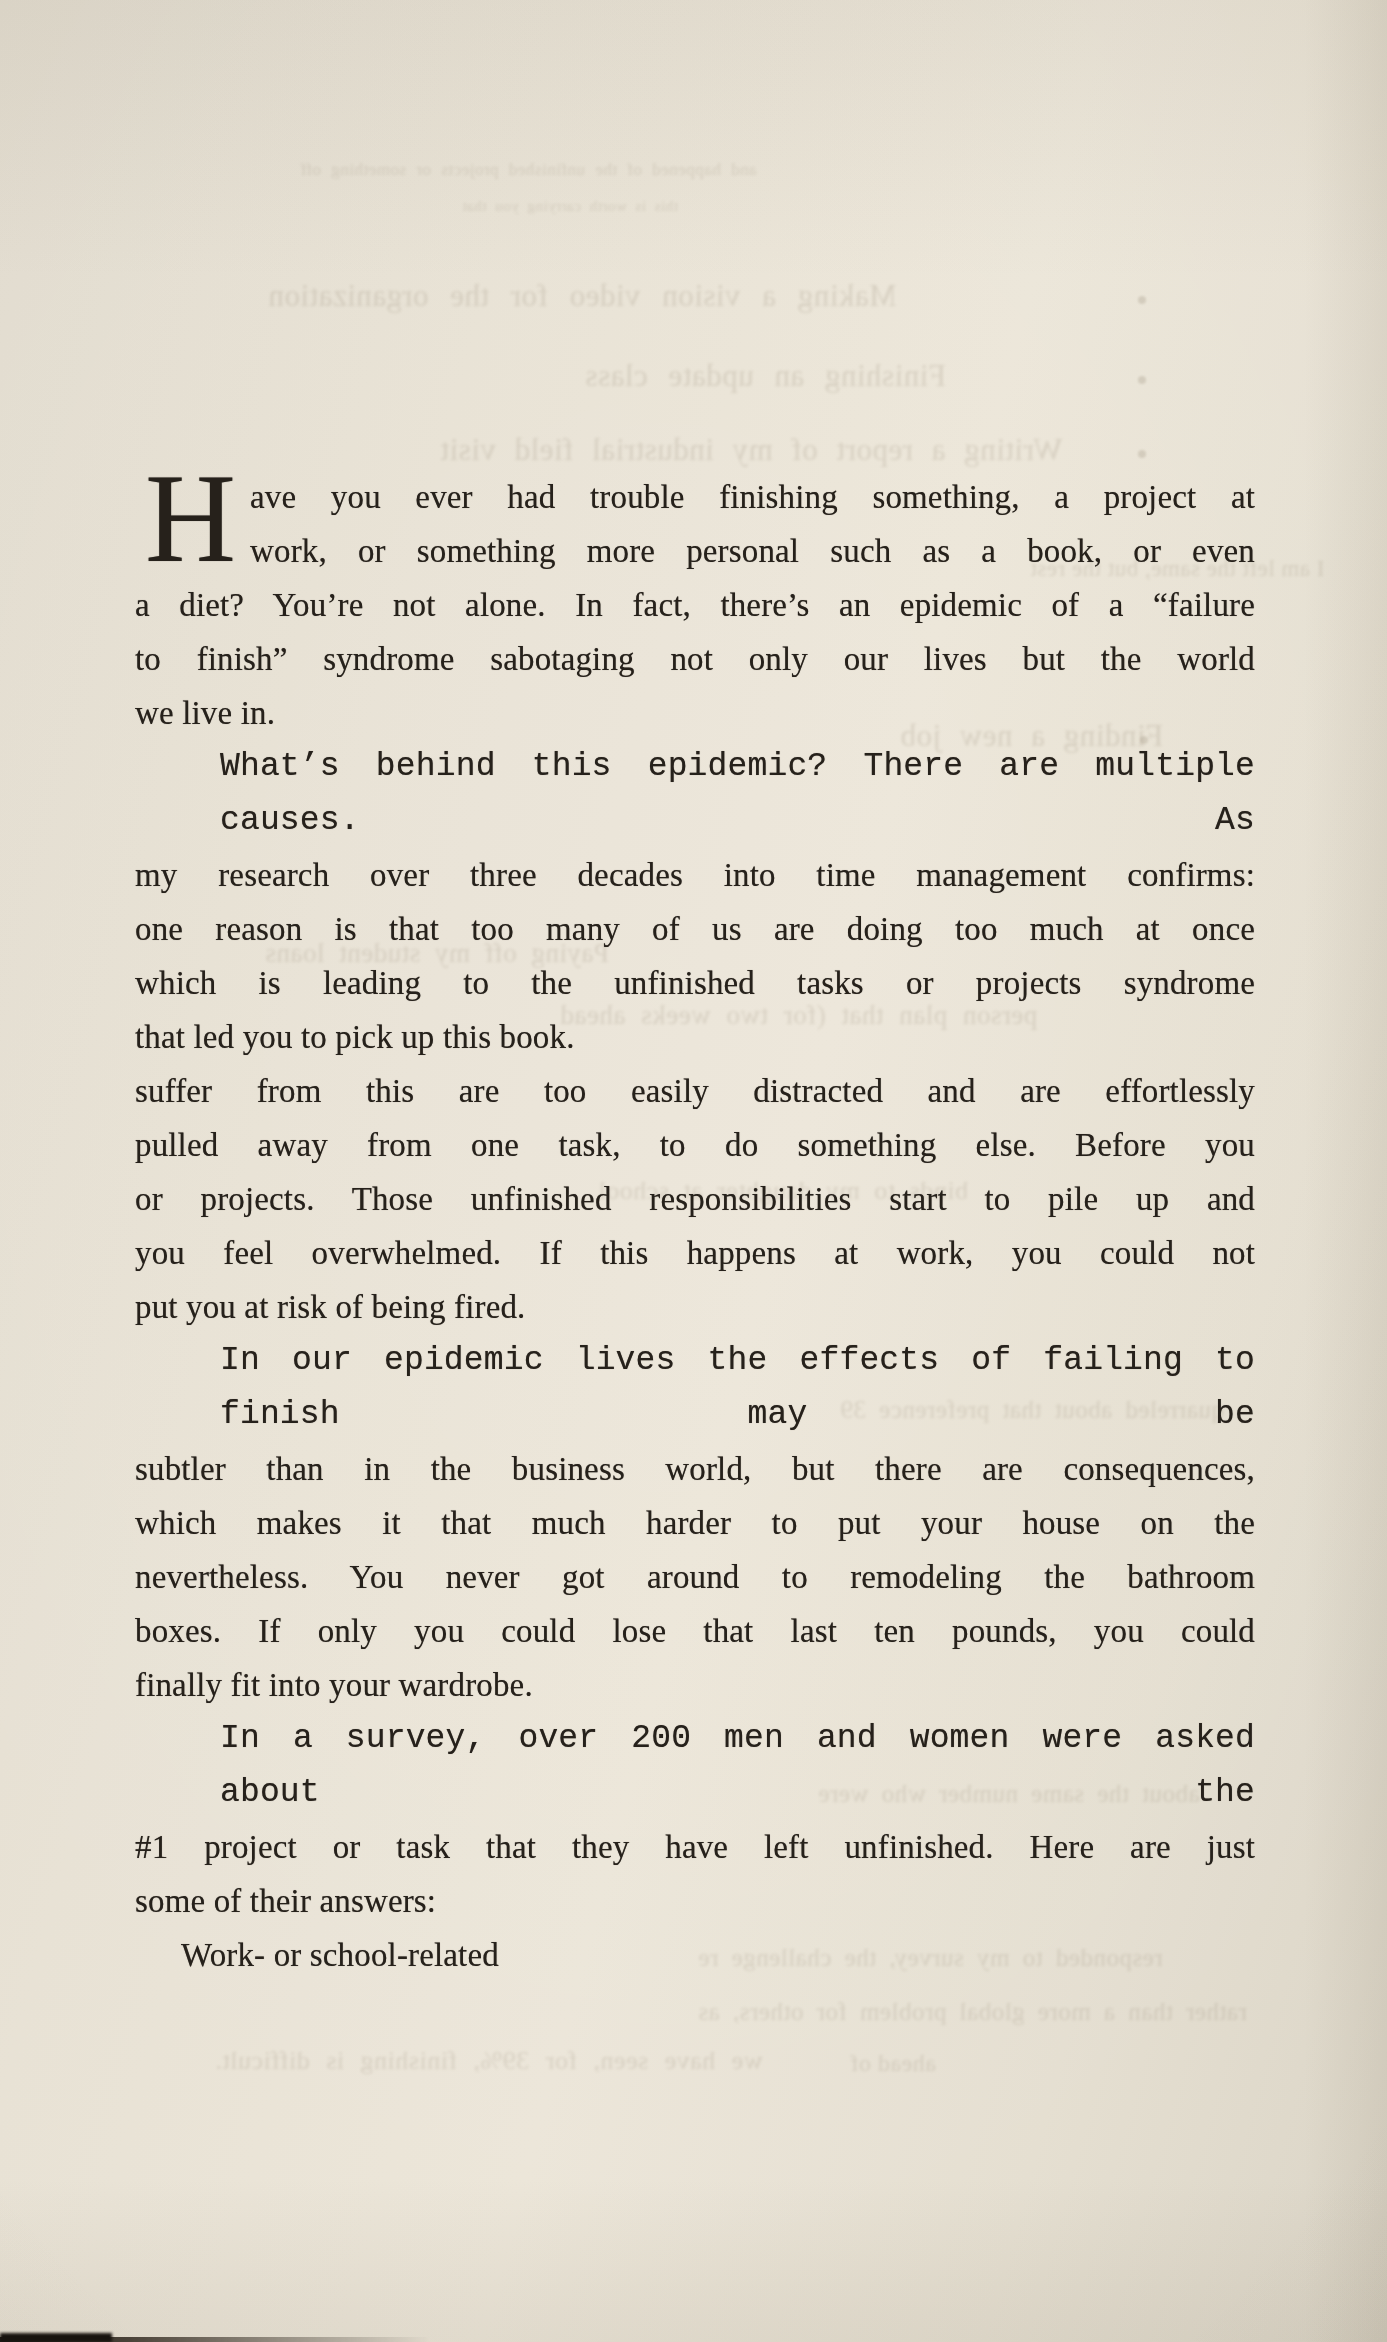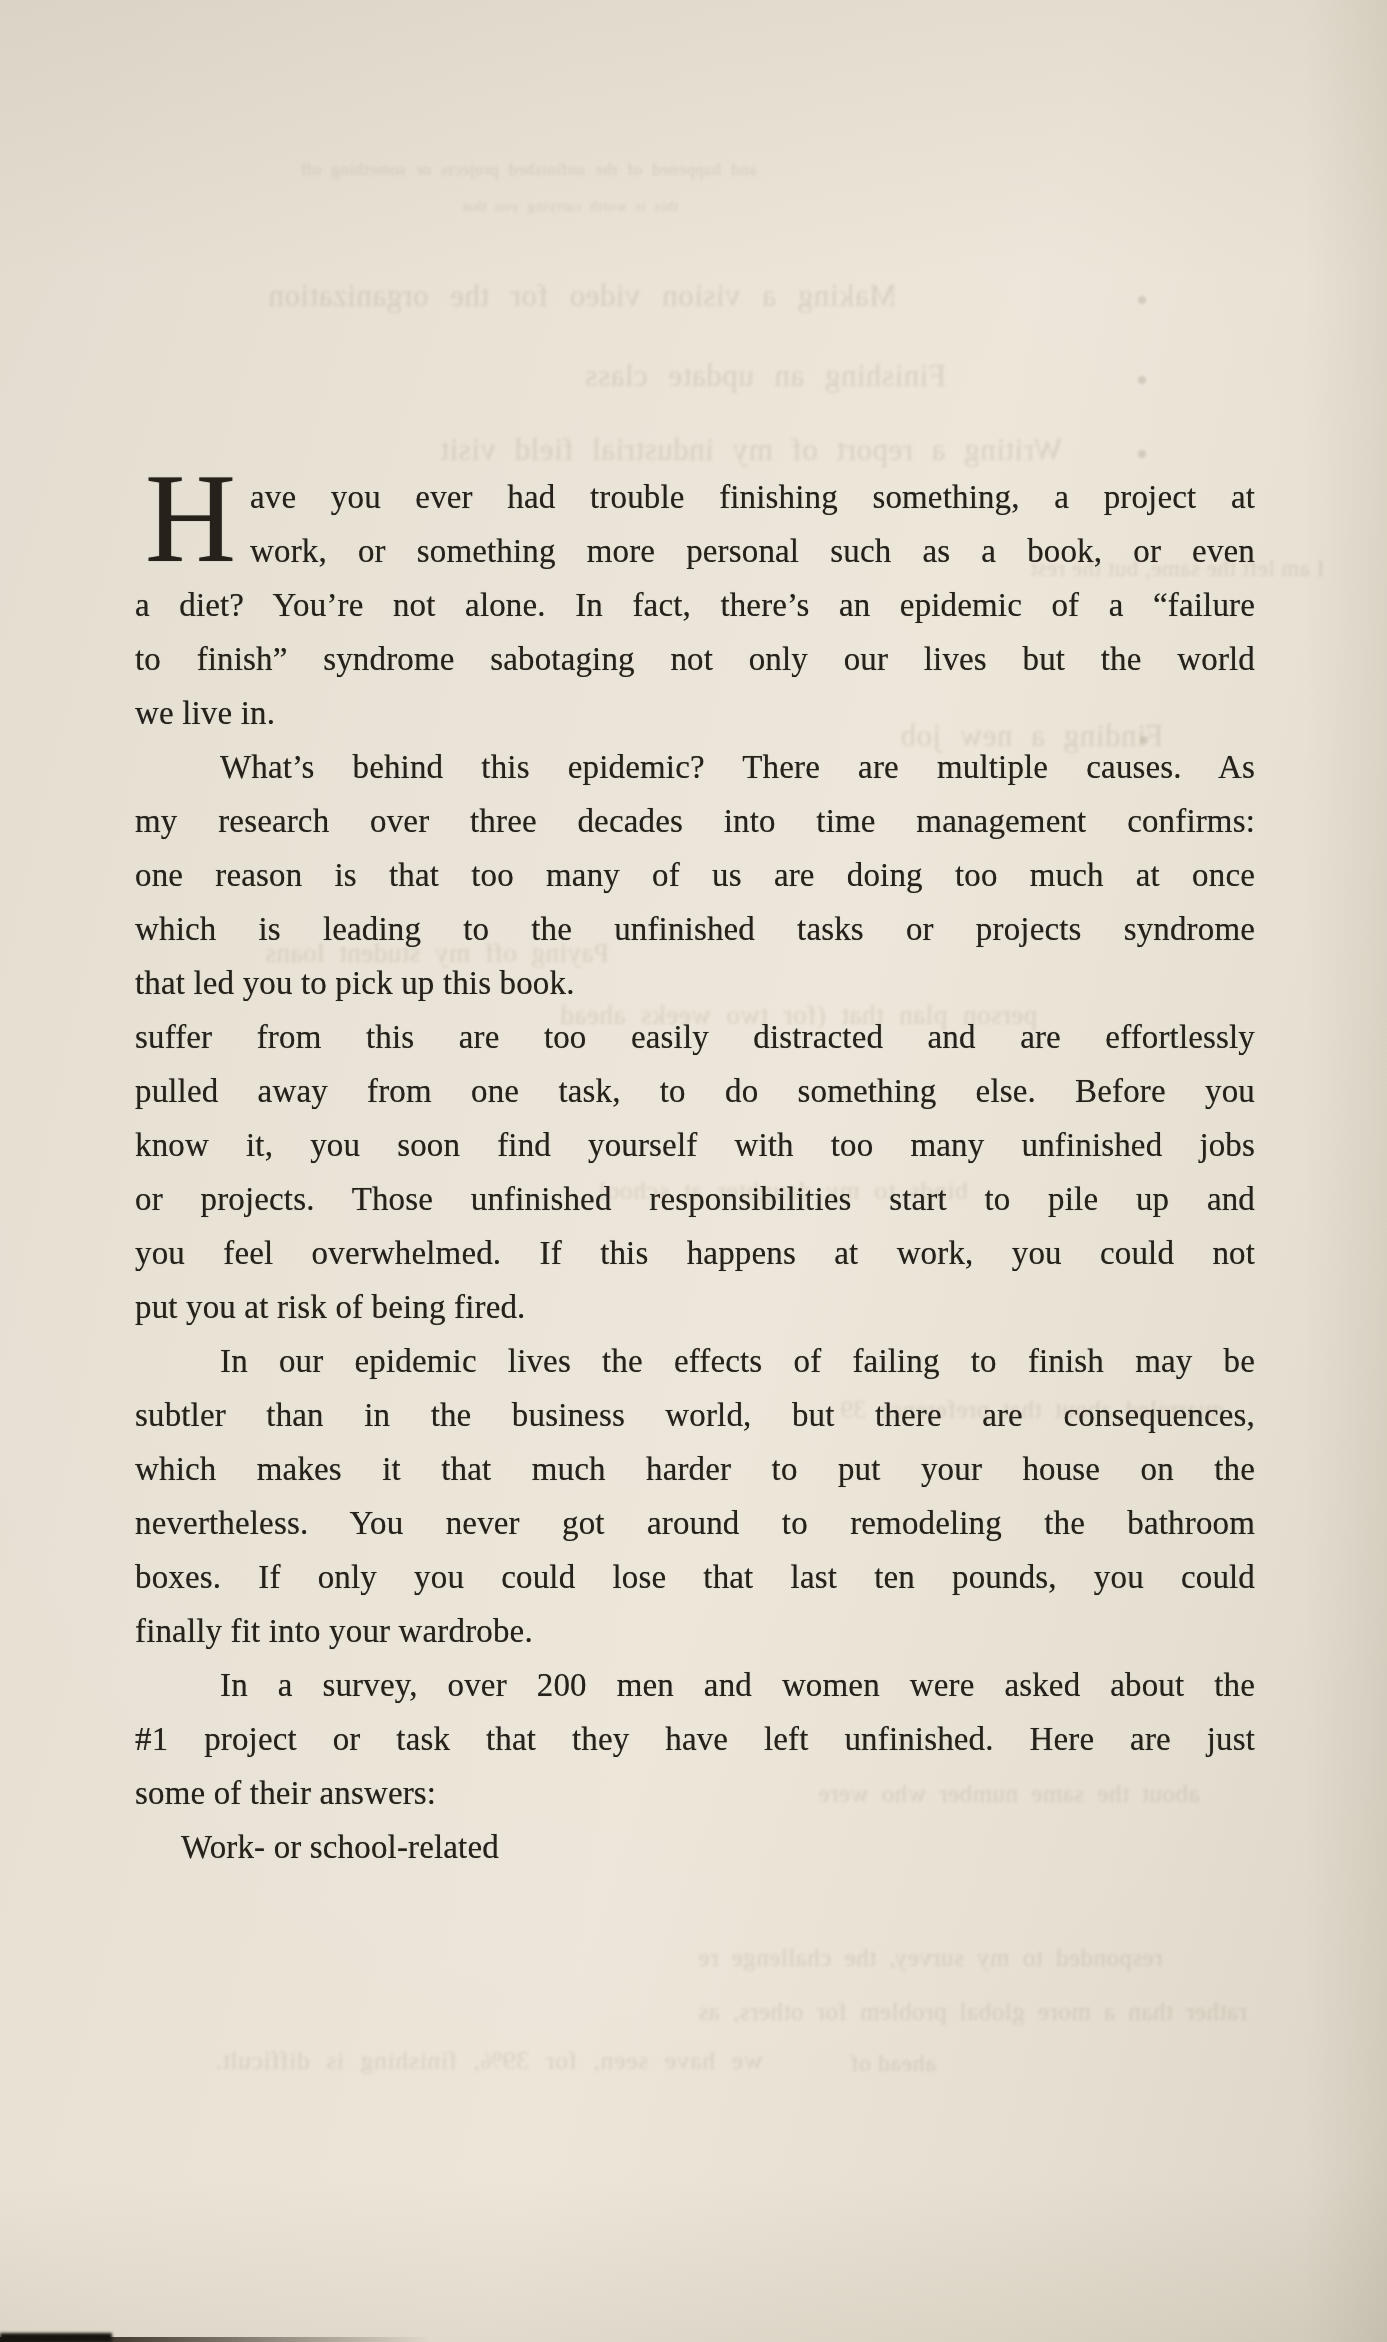--- a/index.html
+++ b/index.html
@@ -36,21 +36,21 @@
     position:absolute;
     left:135px;top:470px;width:1120px;
     font-size:33px;line-height:54px;
     color:#26211b;
     letter-spacing:0.15px;
     text-shadow:0 0 0.7px rgba(38,33,27,0.55);
   }
   .line{display:block;text-align:justify;text-align-last:justify;}
   .line.last{text-align-last:left;}
   .line.dc{padding-left:115px;}
-  .line.indent{padding-left:85px;}
+  .line.indent{padding-left:85px;font-family:Liberation Mono, monospace;}
   .line.listline{padding-left:46px;}
   .dropcap{
     position:absolute;left:10px;top:-14px;
     font-size:126px;line-height:1;
     color:#26211b;
     text-shadow:0 0 1px rgba(38,33,27,0.5);
   }
   .edge-sliver{
     position:absolute;left:0;bottom:0;width:430px;height:5px;
     background:linear-gradient(to right,#1c1914 0%,#4a4238 30%,rgba(74,66,56,0) 100%);
@@ -106,21 +106,20 @@
       <span class="line indent">What’s behind this epidemic? There are multiple causes. As</span>
       <span class="line">my research over three decades into time management confirms:</span>
       <span class="line">one reason is that too many of us are doing too much at once</span>
       <span class="line">which is leading to the unfinished tasks or projects syndrome</span>
       <span class="line last">that led you to pick up this book.</span>
     </div>
 
     <div>
       <span class="line">suffer from this are too easily distracted and are effortlessly</span>
       <span class="line">pulled away from one task, to do something else. Before you</span>
-      <span class="line">know it, you soon find yourself with too many unfinished jobs</span>
       <span class="line">or projects. Those unfinished responsibilities start to pile up and</span>
       <span class="line">you feel overwhelmed. If this happens at work, you could not</span>
       <span class="line last">put you at risk of being fired.</span>
     </div>
 
     <div>
       <span class="line indent">In our epidemic lives the effects of failing to finish may be</span>
       <span class="line">subtler than in the business world, but there are consequences,</span>
       <span class="line">which makes it that much harder to put your house on the</span>
       <span class="line">nevertheless. You never got around to remodeling the bathroom</span>

